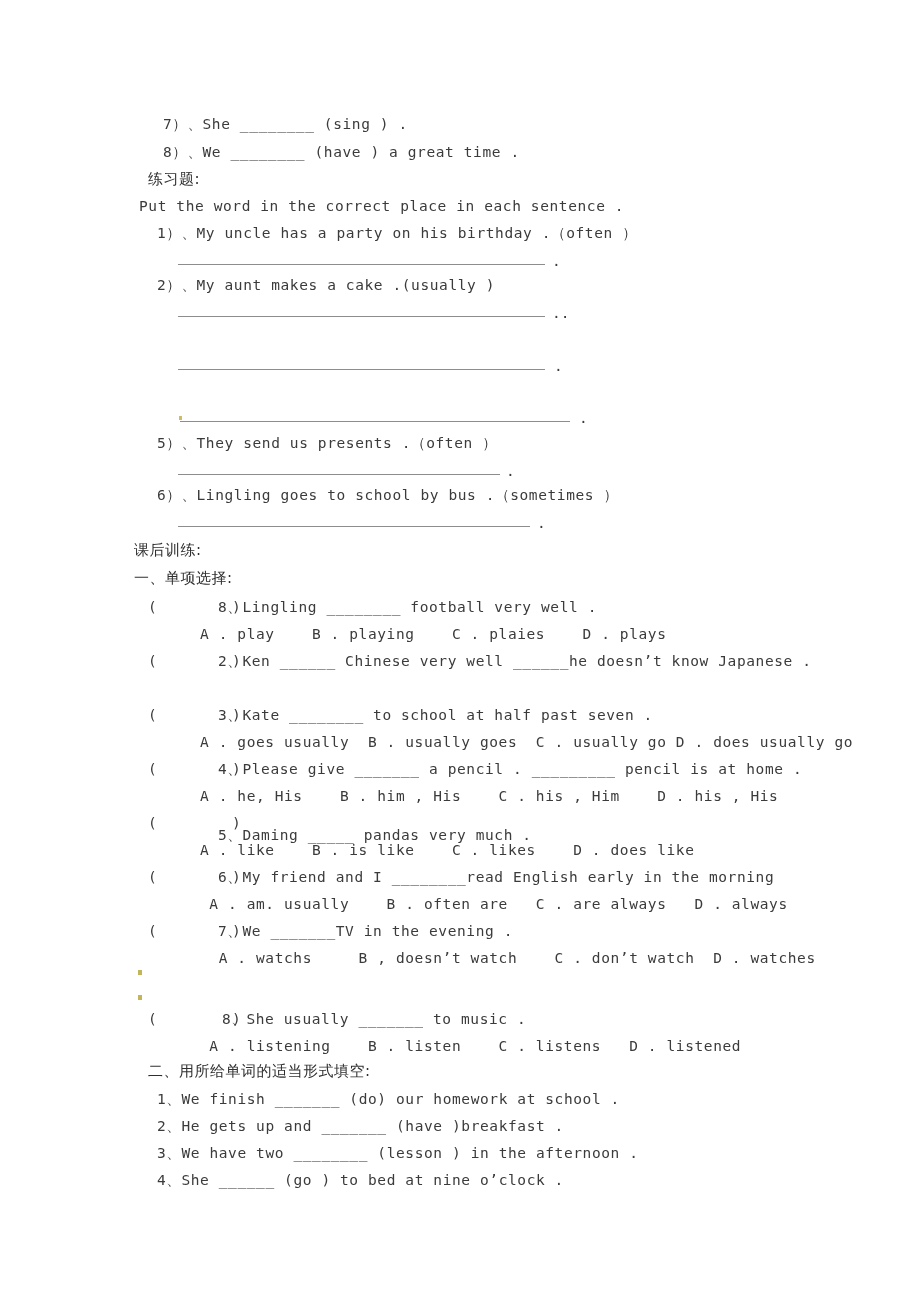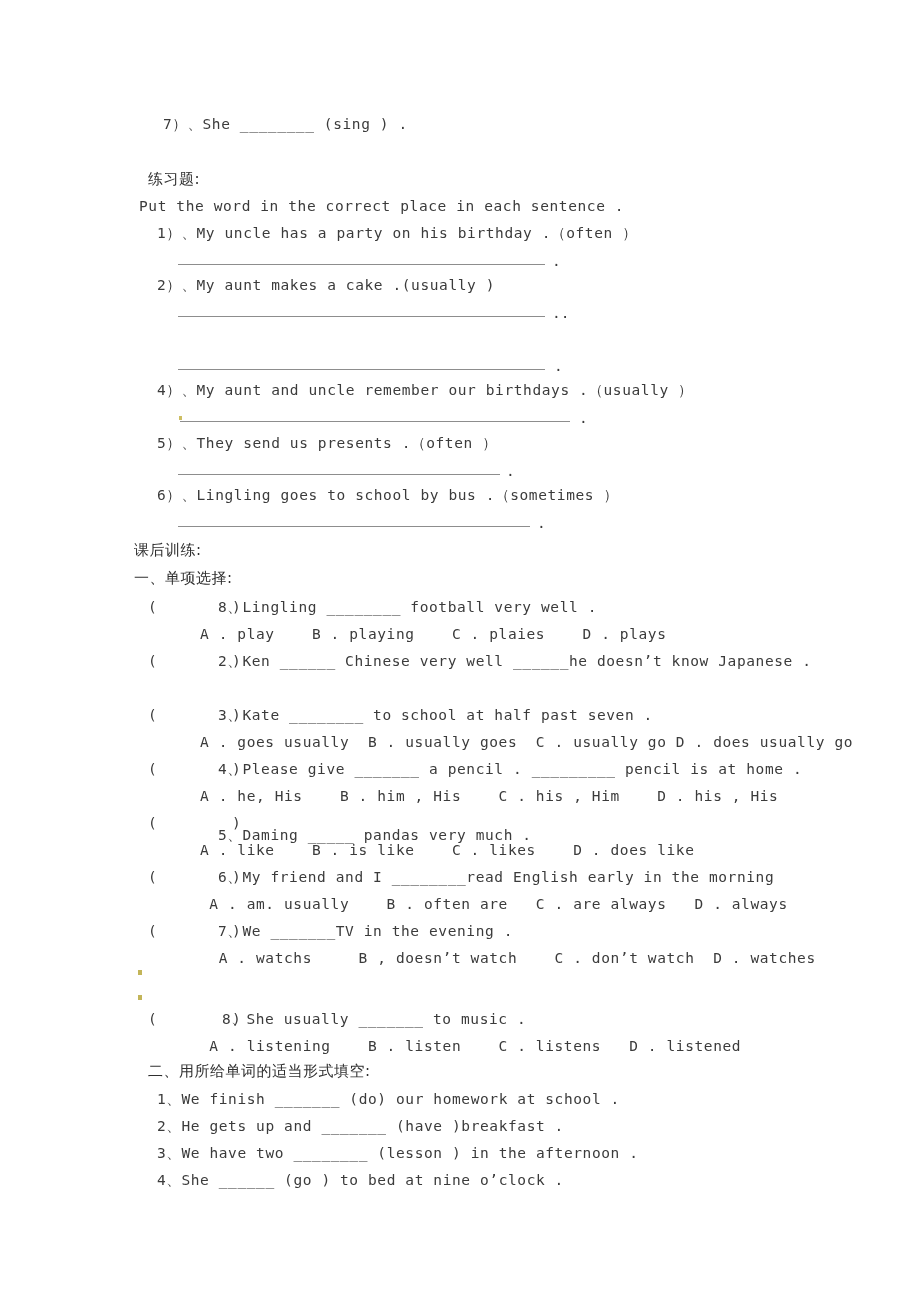--- a/index.html
+++ b/index.html
@@ -71,37 +71,37 @@
     background: #c4b348;
   }
 </style>
 </head>
 <body>
 
 <div class="page">
 
   <div class="line" style="left:163px; top:117px;">7）、She ________ (sing ) .</div>
 
+  <div class="line" style="left:163px; top:145px;">8）、We ________ (have ) a great time .</div>
 
   <div class="line cjk" style="left:148px; top:172px;">练习题:</div>
 
   <div class="line" style="left:139px; top:199px;">Put the word in the correct place in each sentence .</div>
 
   <div class="line" style="left:157px; top:226px;">1）、My uncle has a party on his birthday .（often ）</div>
   <div class="ansline" style="left:178px; top:264px; width:367px;"></div>
   <div class="ansdot" style="left:552px; top:254px;">.</div>
 
   <div class="line" style="left:157px; top:278px;">2）、My aunt makes a cake .(usually )</div>
   <div class="ansline" style="left:178px; top:316px; width:367px;"></div>
   <div class="ansdot" style="left:552px; top:306px;">..</div>
 
   <div class="ansline" style="left:178px; top:369px; width:367px;"></div>
   <div class="ansdot" style="left:554px; top:359px;">.</div>
 
-  <div class="line" style="left:157px; top:383px;">4）、My aunt and uncle remember our birthdays .（usually ）</div>
   <div class="ansline" style="left:180px; top:421px; width:390px;"></div>
   <div class="speck sm" style="left:179px; top:416px;"></div>
   <div class="ansdot" style="left:579px; top:411px;">.</div>
 
   <div class="line" style="left:157px; top:436px;">5）、They send us presents .（often ）</div>
   <div class="ansline" style="left:178px; top:474px; width:322px;"></div>
   <div class="ansdot" style="left:506px; top:464px;">.</div>
 
   <div class="line" style="left:157px; top:488px;">6）、Lingling goes to school by bus .（sometimes ）</div>
   <div class="ansline" style="left:178px; top:526px; width:352px;"></div>

